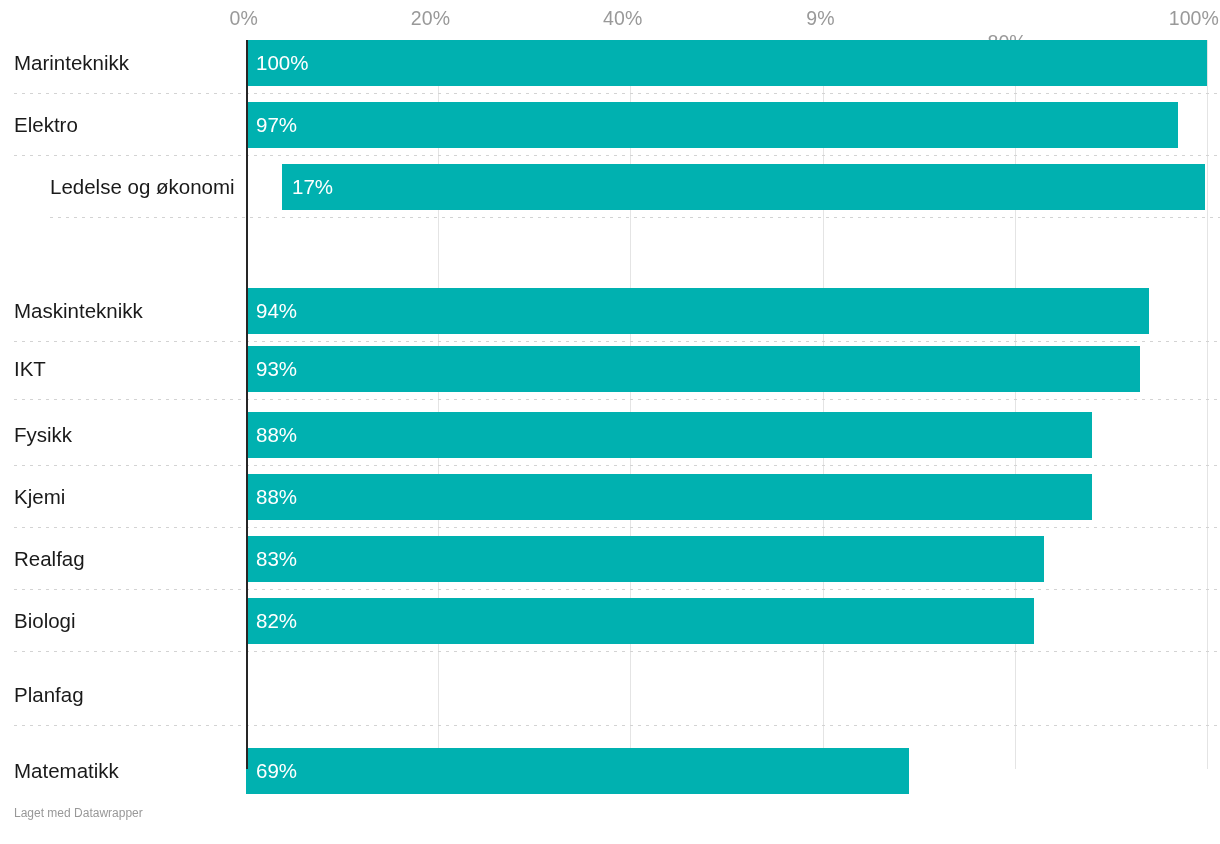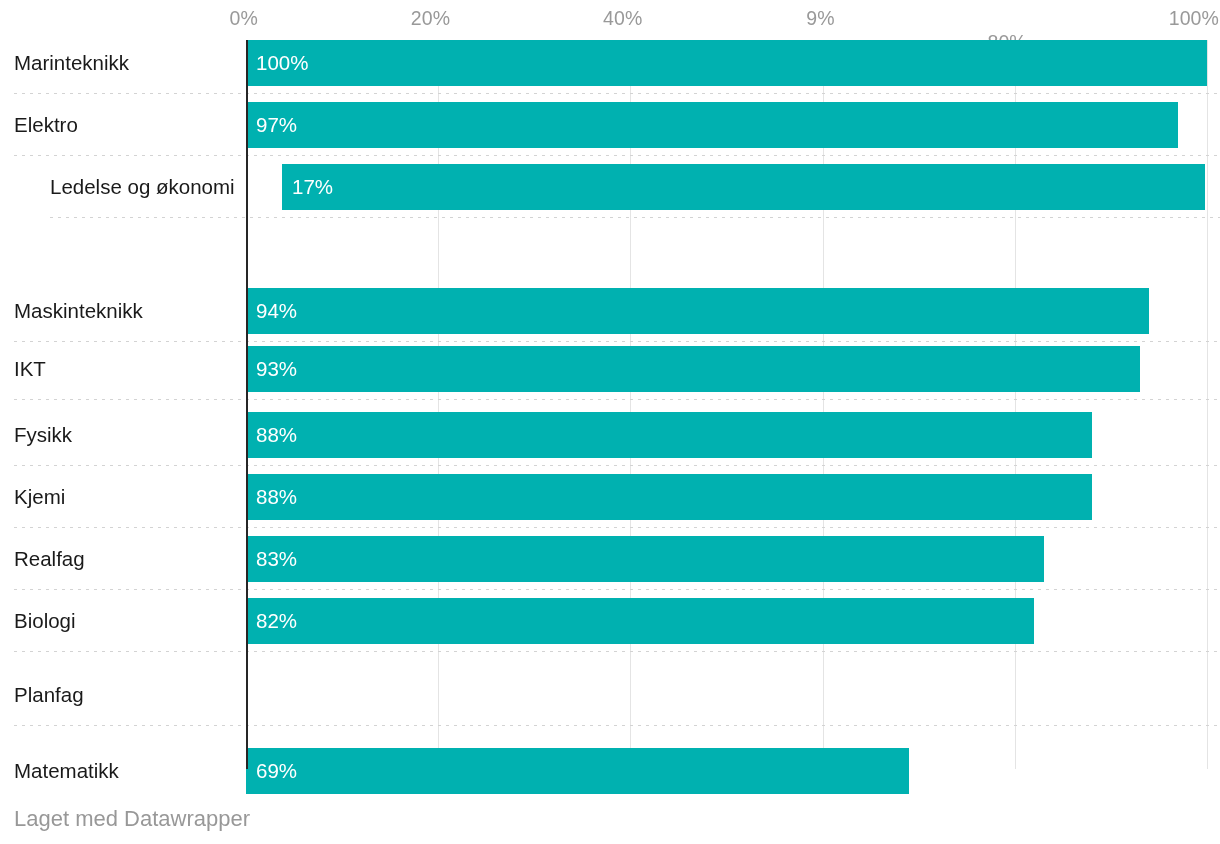--- a/index.html
+++ b/index.html
@@ -128,21 +128,21 @@
       rgba(255,255,255,0) 3px, rgba(255,255,255,0) 8px
     );
     z-index: 2;
   }
 
   
   .footer {
     position: absolute;
     left: 14px;
     top: 806px;
-    font-size: 22px;
+    font-size: 12px;
     color: #989898;
     white-space: nowrap;
   }
 </style>
 </head>
 <body>
 
 <div id="chart-root">
 
   <div class="axis-top">

